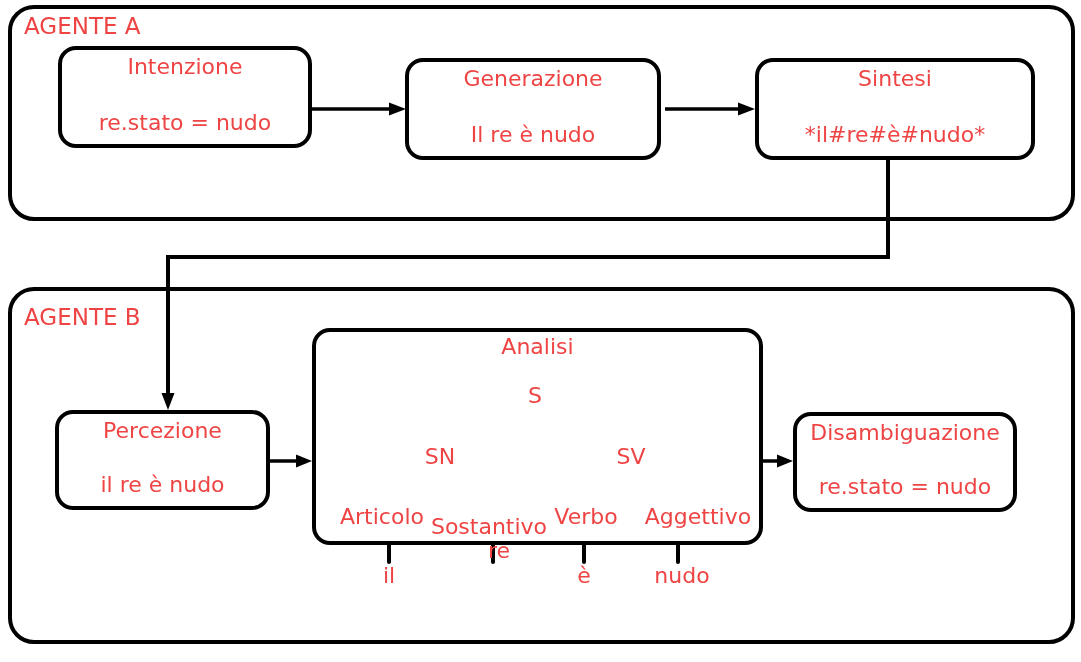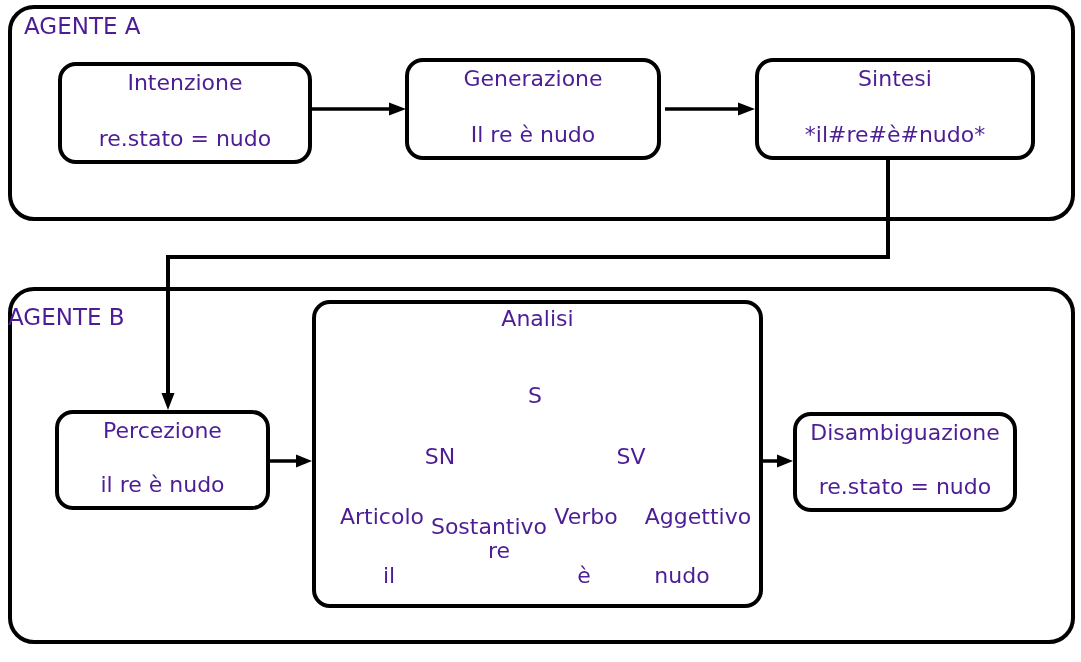--- a/index.html
+++ b/index.html
@@ -6,21 +6,21 @@
     margin: 0;
     padding: 0;
     background: #ffffff;
   }
   .canvas {
     position: relative;
     width: 1081px;
     height: 662px;
     background: #ffffff;
     font-family: "DejaVu Sans", sans-serif;
-    color: #4c1d95;
+    color: #ef4444;
     overflow: hidden;
   }
   .agent-container {
     position: absolute;
     border: 4px solid #000000;
     border-radius: 26px;
     background: transparent;
     box-sizing: border-box;
     z-index: 1;
   }
@@ -64,26 +64,26 @@
   svg.wires {
     position: absolute;
     left: 0;
     top: 0;
     z-index: 2;
   }
   
   #agent-a { left: 8px;  top: 5px;   width: 1067px; height: 216px; }
   #agent-b { left: 8px;  top: 287px; width: 1067px; height: 357px; }
   #label-a { left: 24px; top: 15px; }
-  #label-b { left: 8px; top: 306px; }
-  #box-intenzione      { left: 58px;  top: 62px;  width: 254px; height: 102px; }
+  #label-b { left: 24px; top: 306px; }
+  #box-intenzione      { left: 58px;  top: 46px;  width: 254px; height: 102px; }
   #box-generazione     { left: 405px; top: 58px;  width: 256px; height: 102px; }
   #box-sintesi         { left: 755px; top: 58px;  width: 280px; height: 102px; }
   #box-percezione      { left: 55px;  top: 410px; width: 215px; height: 100px; }
-  #box-analisi         { left: 312px; top: 300px; width: 451px; height: 308px; }
+  #box-analisi         { left: 312px; top: 328px; width: 451px; height: 217px; }
   #box-disambiguazione { left: 793px; top: 412px; width: 224px; height: 100px; }
   #tree-s          { left: 535px; top: 385px; }
   #tree-sn         { left: 440px; top: 446px; }
   #tree-sv         { left: 631px; top: 446px; }
   #tree-articolo   { left: 382px; top: 506px; }
   #tree-sostantivo { left: 489px; top: 506px; margin-top: 10px; }
   #tree-verbo      { left: 586px; top: 506px; }
   #tree-aggettivo  { left: 658px; top: 506px; margin-left: 40px; }
   #tree-il         { left: 389px; top: 565px; }
   #tree-re         { left: 499px; top: 540px; }

